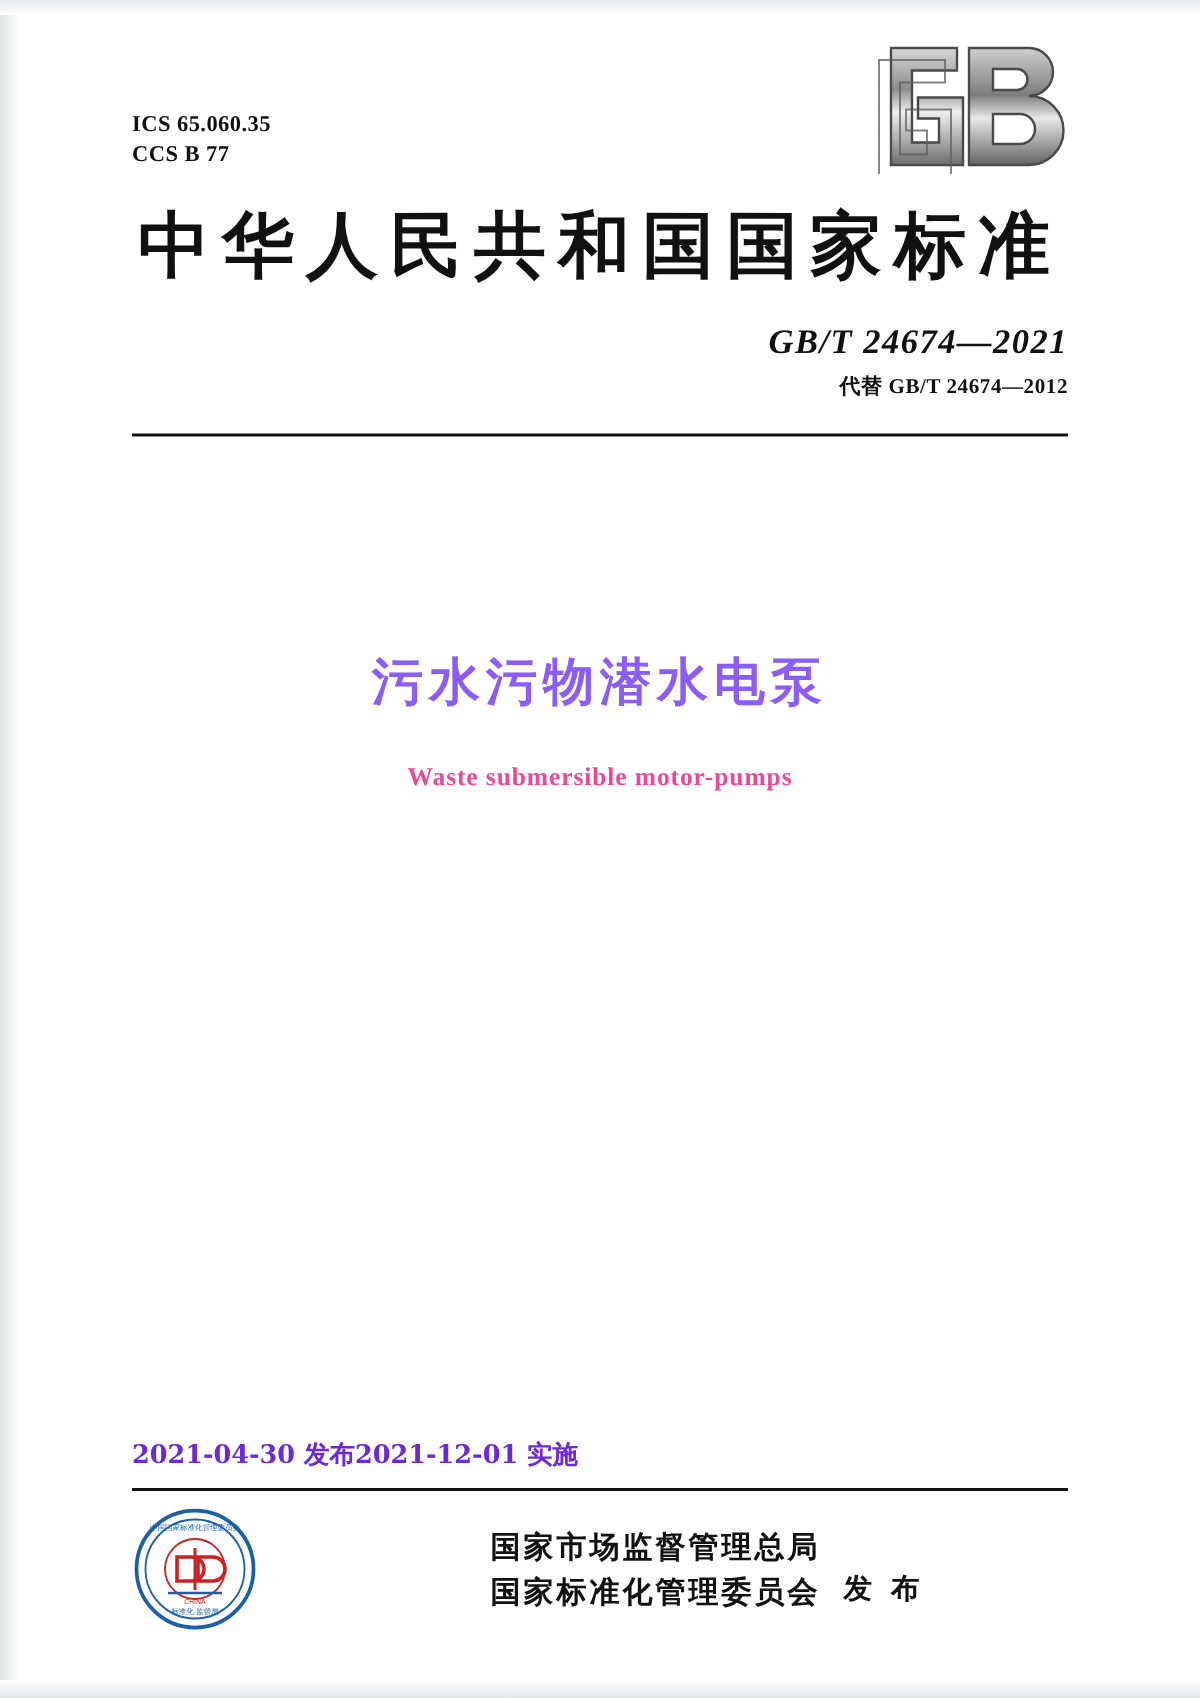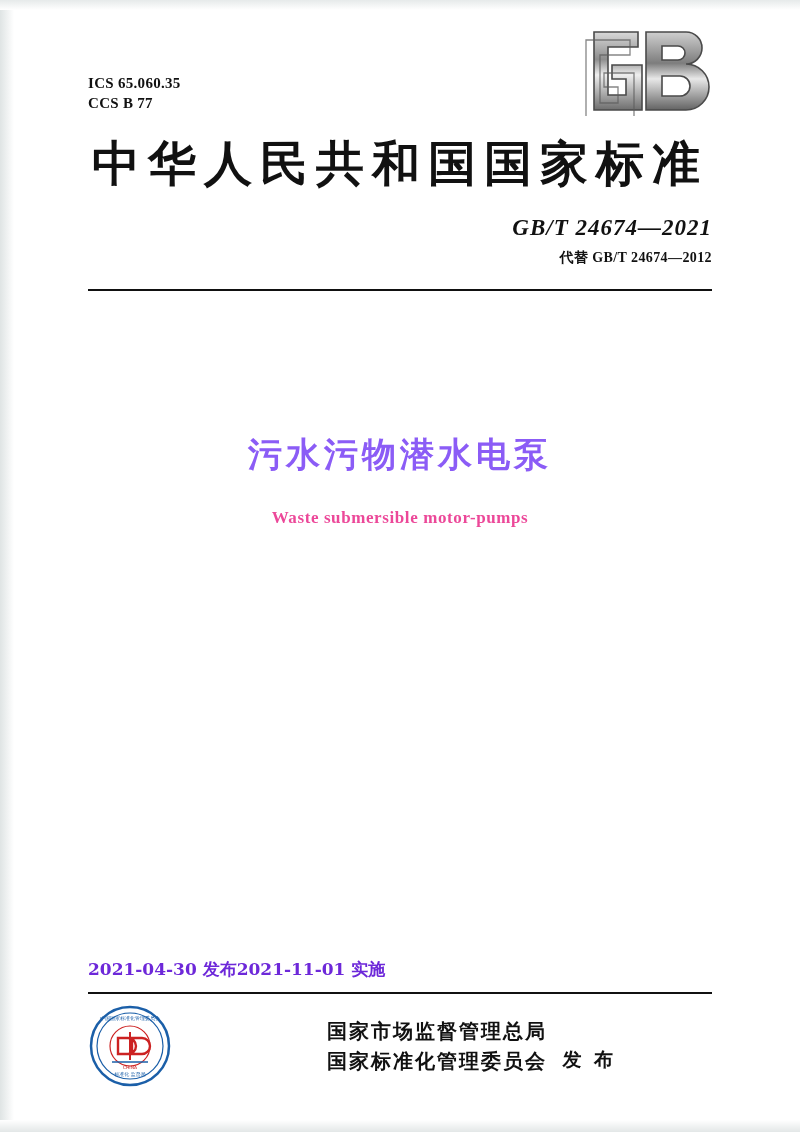--- a/index.html
+++ b/index.html
@@ -249,21 +249,21 @@
       <div class="replaces">代替 GB/T 24674—2012</div>
     </div>
 
     <div class="rule"></div>
 
     <div class="doc-title">污水污物潜水电泵</div>
     <div class="doc-subtitle">Waste submersible motor-pumps</div>
 
     <div class="dates">
       <div class="label">2021-04-30 发布</div>
-      <div class="label">2021-11-01 实施</div>
+      <div class="label">2021-12-01 实施</div>
     </div>
 
     <div class="footer-rule"></div>
 
     <div class="issuer-row">
       <div class="emblem">
         <svg viewBox="0 0 84 84" width="84" height="84" aria-hidden="true">
           <circle cx="42" cy="42" r="39" fill="#ffffff" stroke="#1b5fa8" stroke-width="2.5"></circle>
           <circle cx="42" cy="42" r="33" fill="none" stroke="#1b5fa8" stroke-width="1.2"></circle>
           <circle cx="42" cy="42" r="20" fill="none" stroke="#cc2222" stroke-width="1.2"></circle>

